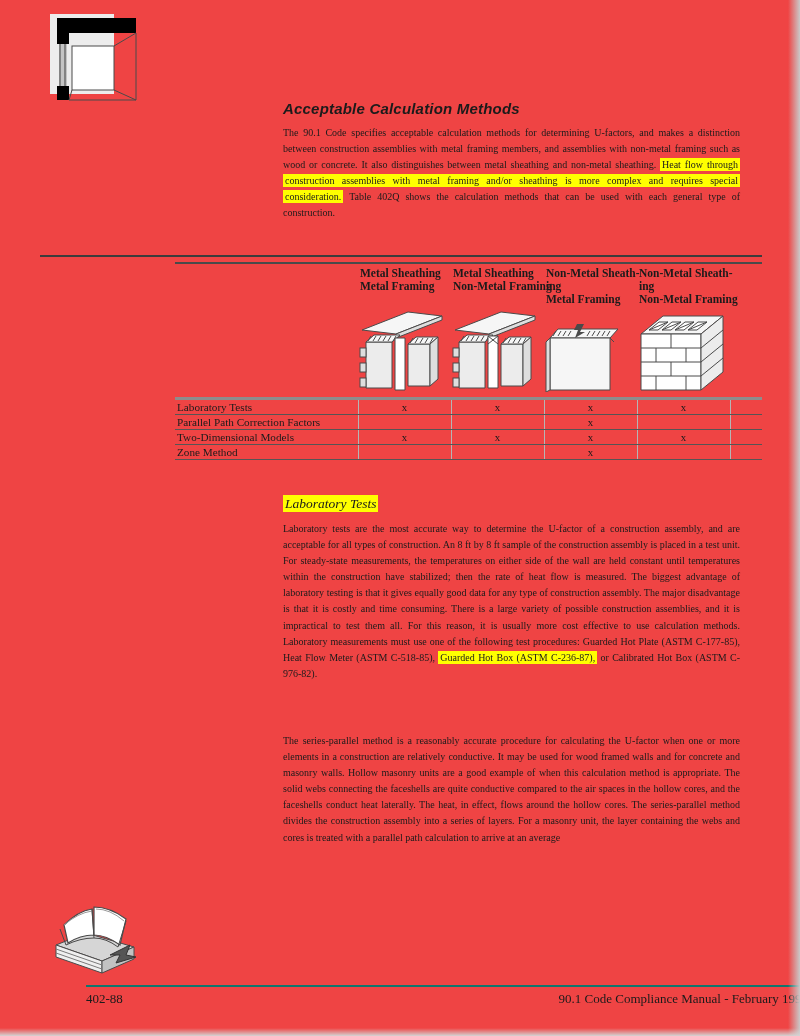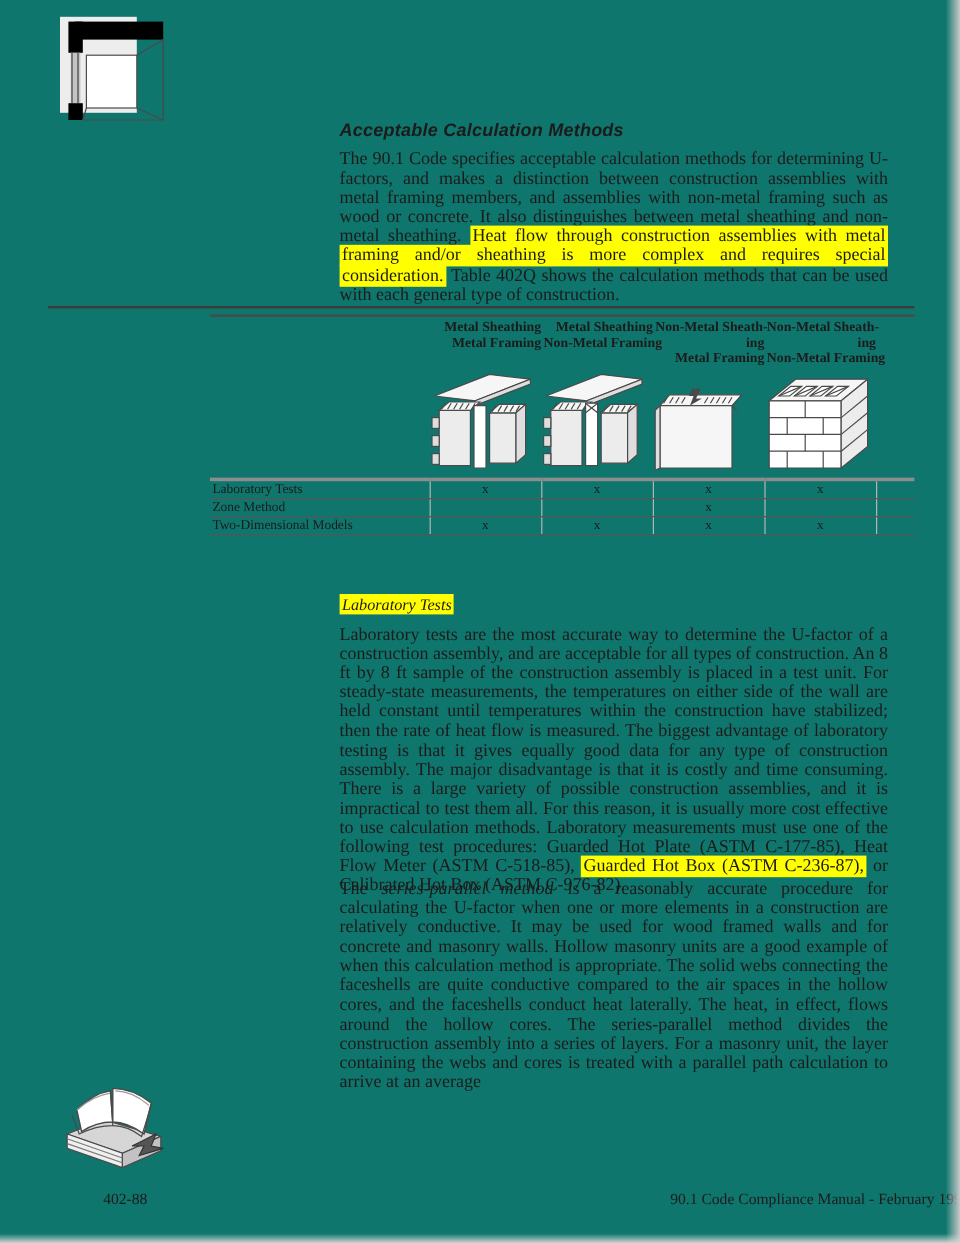--- a/index.html
+++ b/index.html
@@ -1,50 +1,50 @@
 <!DOCTYPE html>
 <html><head>
 <meta charset="utf-8">
 <style>
   html,body { margin:0; padding:0; background:#eaeaea; }
   .page {
     position:relative; width:800px; height:1036px; margin:0 auto;
-    background:#0f766e; overflow:hidden;
+    background:#ef4444; overflow:hidden;
     font-family:"Liberation Serif", serif; color:#1b1b1b;
   }
   .edge-right { position:absolute; top:0; right:0; width:12px; height:100%;
     background:linear-gradient(to right, rgba(255,255,255,0), #c9c9c9); }
   .edge-bottom { position:absolute; left:0; bottom:0; width:100%; height:8px;
     background:linear-gradient(to bottom, rgba(255,255,255,0), #d4d4d4); }
 
   .icon-top { position:absolute; left:48px; top:8px; }
   .icon-book { position:absolute; left:44px; top:893px; }
 
   .sec { position:absolute; width:457px; left:283px; }
   .sec-1 { top:100px; }
   .sec-2 { top:496px; }
   .sec-3 { top:733px; }
 
   h1.main-heading {
     margin:0 0 8px 0; font-family:"Liberation Sans", sans-serif;
     font-weight:bold; font-style:italic; font-size:15px; letter-spacing:.2px;
   }
   .sec-heading { margin:0 0 9px 0; font-style:italic; font-weight:normal; font-size:13.5px; }
-  .para { margin:0; font-size:15px; line-height:16.1px; text-align:justify; }
+  .para { margin:0; font-size:10px; line-height:16.1px; text-align:justify; }
   .hl { background:#ffff00; padding:1px 2px; box-decoration-break:clone; -webkit-box-decoration-break:clone; }
-  .it { font-style:italic; }
+  .it { }
 
   .table-block { position:absolute; left:40px; top:255px; width:722px; }
   .rule-full { border-top:2px solid #3c3c3c; height:0; }
   .tbl-title { margin:3px 0 0 4px; font-weight:bold; font-style:italic; font-size:13px; }
 
   table.methods { border-collapse:collapse; table-layout:fixed; margin:5px 0 0 135px; width:587px; }
   table.methods td { padding:0; vertical-align:top; overflow:visible; }
   tr.hdr-row td { border-top:2px solid #4a4a4a; padding:3px 0 0 2px;
-    font-weight:bold; font-size:11.5px; line-height:13px; white-space:pre;text-align:right; }
+    font-weight:bold; font-size:11.5px; line-height:13px; white-space:pre; }
   tr.img-row td { vertical-align:bottom; border-bottom:3px solid #8d8d8d; padding:2px 0 1px 0; }
   tr.body-row { height:14px; }
   tr.body-row td { border-bottom:1.4px solid #555; font-size:11.2px; line-height:13px; }
   tr.body-row td.lbl { text-align:left; padding:1px 0 0 2px; white-space:nowrap; }
   tr.body-row td.mk { text-align:center; padding-top:1px; border-left:1px solid #b5b5b5; font-size:11px; }
   tr.body-row td.sp { border-left:1px solid #b5b5b5; }
 
   .footer { position:absolute; left:40px; top:985px; width:722px;
     border-top:2px solid #0f766e; display:flex; justify-content:space-between;
     padding-top:4px; font-size:13px;margin-left:46px; }
@@ -234,33 +234,41 @@
       </tr>
       <tr class="body-row">
         <td class="lbl">Laboratory Tests</td>
         <td class="mk">x</td>
         <td class="mk">x</td>
         <td class="mk">x</td>
         <td class="mk">x</td>
         <td class="sp"></td>
       </tr>
       <tr class="body-row">
-        <td class="lbl">Zone Method</td>
+        <td class="lbl">Parallel Path Correction Factors</td>
         <td class="mk"></td>
         <td class="mk"></td>
         <td class="mk">x</td>
         <td class="mk"></td>
         <td class="sp"></td>
       </tr>
       <tr class="body-row">
         <td class="lbl">Two-Dimensional Models</td>
         <td class="mk">x</td>
         <td class="mk">x</td>
         <td class="mk">x</td>
         <td class="mk">x</td>
+        <td class="sp"></td>
+      </tr>
+      <tr class="body-row">
+        <td class="lbl">Zone Method</td>
+        <td class="mk"></td>
+        <td class="mk"></td>
+        <td class="mk">x</td>
+        <td class="mk"></td>
         <td class="sp"></td>
       </tr>
     </tbody>
       </table>
   </div>
 
   <div class="sec sec-2">
     <h2 class="sec-heading"><span class="hl">Laboratory Tests</span></h2>
     <p class="para"><span>Laboratory tests are the most accurate way to determine the U-factor of a construction assembly, and are acceptable for all types of construction. An 8 ft by 8 ft sample of the construction assembly is placed in a test unit. For steady-state measurements, the temperatures on either side of the wall are held constant until temperatures within the construction have stabilized; then the rate of heat flow is measured. The biggest advantage of laboratory testing is that it gives equally good data for any type of construction assembly. The major disadvantage is that it is costly and time consuming. There is a large variety of possible construction assemblies, and it is impractical to test them all. For this reason, it is usually more cost effective to use calculation methods. Laboratory measurements must use one of the following test procedures: Guarded Hot Plate (ASTM C-177-85), Heat Flow Meter (ASTM C-518-85), </span><span class="hl">Guarded Hot Box (ASTM C-236-87),</span><span> or Calibrated Hot Box (ASTM C-976-82).</span></p>
   </div>

